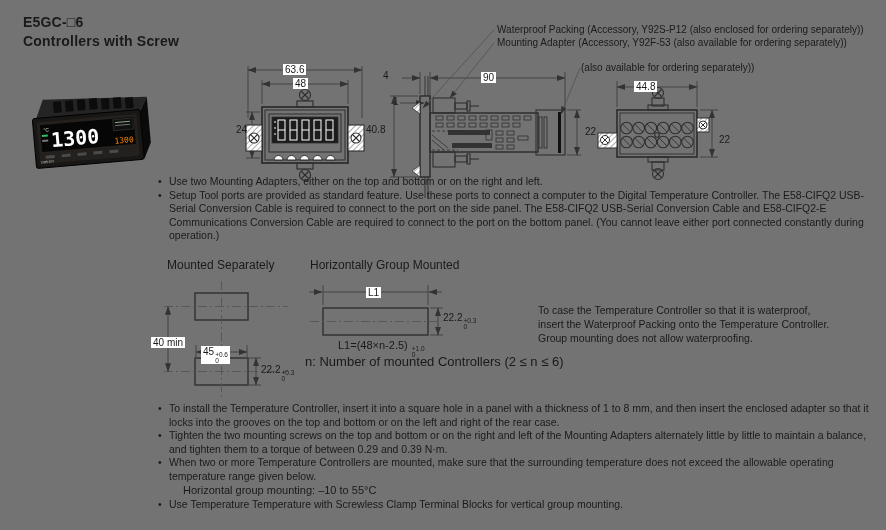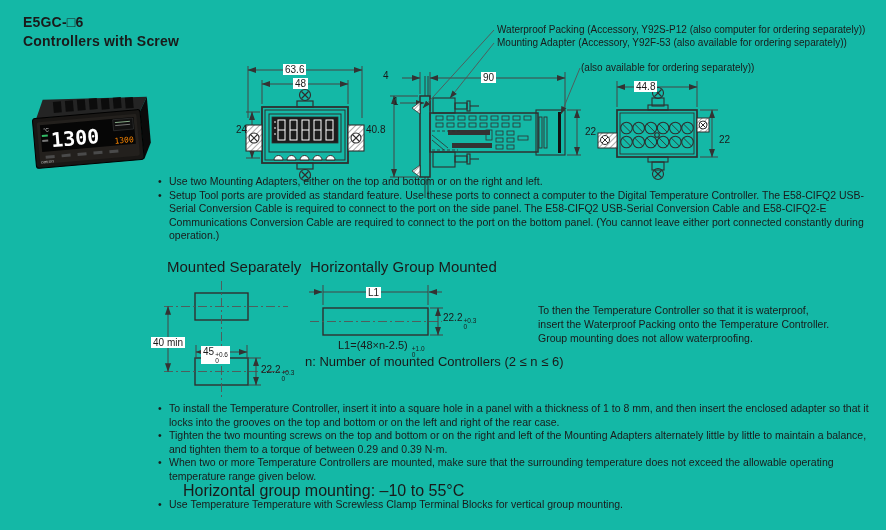--- a/index.html
+++ b/index.html
@@ -1,25 +1,25 @@
 <!DOCTYPE html>
 <html><head>
 <meta charset="utf-8">
 <style>
 *{margin:0;padding:0;box-sizing:border-box}
 html,body{background:#fff}
-.page{position:relative;width:886px;height:530px;background:#14b8a6;color:#1a1a1a;
+.page{position:relative;width:886px;height:530px;background:#737373;color:#1a1a1a;
   font-family:"Liberation Sans",sans-serif;overflow:hidden}
 .abs{position:absolute}
 .title{position:absolute;left:23px;top:13px;font-size:14px;font-weight:bold;line-height:19px;letter-spacing:.2px}
 .ann{position:absolute;font-size:10px;white-space:nowrap;line-height:12px}
 .dim{position:absolute;font-size:10px;line-height:11px;background:#fff;padding:0 2px;white-space:nowrap}
 .dim.nobg{background:transparent}
 .tol{display:inline-flex;flex-direction:column;font-size:6.5px;line-height:6px;vertical-align:-2px;margin-left:1px;text-align:left}
-.sechead{position:absolute;font-size:15px;white-space:nowrap}
+.sechead{position:absolute;font-size:12px;white-space:nowrap}
 .wnote{position:absolute;left:538px;top:303px;font-size:10.5px;line-height:14px}
 ul.notes{position:absolute;list-style:none;font-size:10.5px;line-height:13.5px}
 ul.notes li{display:flex}
 ul.notes .b{flex:0 0 11px;width:11px}
 ul.notes .t{flex:1}
 .subnote{padding-left:25px}
 .formula-lbl{font-size:11px}
 .n-lbl{font-size:13px}
 svg.draw{position:absolute;overflow:visible}
 </style>
@@ -61,21 +61,21 @@
         <rect x="22" y="66" width="9" height="3"></rect>
           <rect x="38" y="66" width="9" height="3"></rect>
         <rect x="54" y="66" width="9" height="3"></rect>
           <rect x="70" y="66" width="9" height="3"></rect>
         <rect x="86" y="66" width="9" height="3"></rect>
       </g>
       <text x="17" y="73.5" font-size="4.5" fill="#bbbbbb">omron</text>
     </g>
   </svg>
 
-  <div class="ann" style="left:497px;top:24px">Waterproof Packing (Accessory, Y92S-P12 (also computer for ordering separately))</div>
+  <div class="ann" style="left:497px;top:24px">Waterproof Packing (Accessory, Y92S-P12 (also enclosed for ordering separately))</div>
   <div class="ann" style="left:497px;top:36.5px">Mounting Adapter (Accessory, Y92F-53 (also available for ordering separately))</div>
   <div class="ann" style="left:581px;top:61.5px">(also available for ordering separately))</div>
 
   <svg class="draw" style="left:228px;top:60px" width="150" height="130" viewBox="0 0 150 130">
     <defs>
       <marker id="arr" viewBox="0 0 10 8" markerWidth="9" markerHeight="7" refX="9.5" refY="4" orient="auto-start-reverse">
         <path d="M0,0.5 L10,4 L0,7.5 Z" fill="#333"></path>
       </marker>
       <pattern id="hatch" width="4" height="4" patternUnits="userSpaceOnUse" patternTransform="rotate(45)">
         <rect width="4" height="4" fill="#fff"></rect>
@@ -371,40 +371,40 @@
         <span>+0.3</span>
         <span>0</span>
       </span></div>
   <div class="dim nobg formula-lbl" style="left:336px;top:340px"><span>L1=(48×n-2.5)</span> <span class="tol">
         <span>+1.0</span>
         <span>0</span>
       </span></div>
   <div class="dim nobg n-lbl" style="left:303px;top:356px">n: Number of mounted Controllers (2 ≤ n ≤ 6)</div>
 
   <div class="wnote">
-    <div>To then the Temperature Controller so that it is waterproof,</div>
+    <div>To case the Temperature Controller so that it is waterproof,</div>
     <div>insert the Waterproof Packing onto the Temperature Controller.</div>
     <div>Group mounting does not allow waterproofing.</div>
   </div>
 
   <ul class="notes" style="left:158px;top:402px;width:727px">
     <li>
         <span class="b">•</span>
         <span class="t">To install the Temperature Controller, insert it into a square hole in a panel with a thickness of 1 to 8 mm, and then insert the enclosed adapter so that it locks into the grooves on the top and bottom or on the left and right of the rear case.</span>
       </li>
     <li>
         <span class="b">•</span>
         <span class="t">Tighten the two mounting screws on the top and bottom or on the right and left of the Mounting Adapters alternately little by little to maintain a balance, and tighten them to a torque of between 0.29 and 0.39 N·m.</span>
       </li>
     <li>
         <span class="b">•</span>
         <span class="t">When two or more Temperature Controllers are mounted, make sure that the surrounding temperature does not exceed the allowable operating temperature range given below.</span>
       </li>
   </ul>
-  <div class="abs subnote" style="left:158px;top:484px;font-size:16px;line-height:13.5px">Horizontal group mounting: –10 to 55°C</div>
+  <div class="abs subnote" style="left:158px;top:484px;font-size:11px;line-height:13.5px">Horizontal group mounting: –10 to 55°C</div>
   <ul class="notes" style="left:158px;top:498px;width:727px">
     <li>
         <span class="b">•</span>
         <span class="t">Use Temperature Temperature with Screwless Clamp Terminal Blocks for vertical group mounting.</span>
       </li>
   </ul>
 
 </div>
 
 </body></html>

